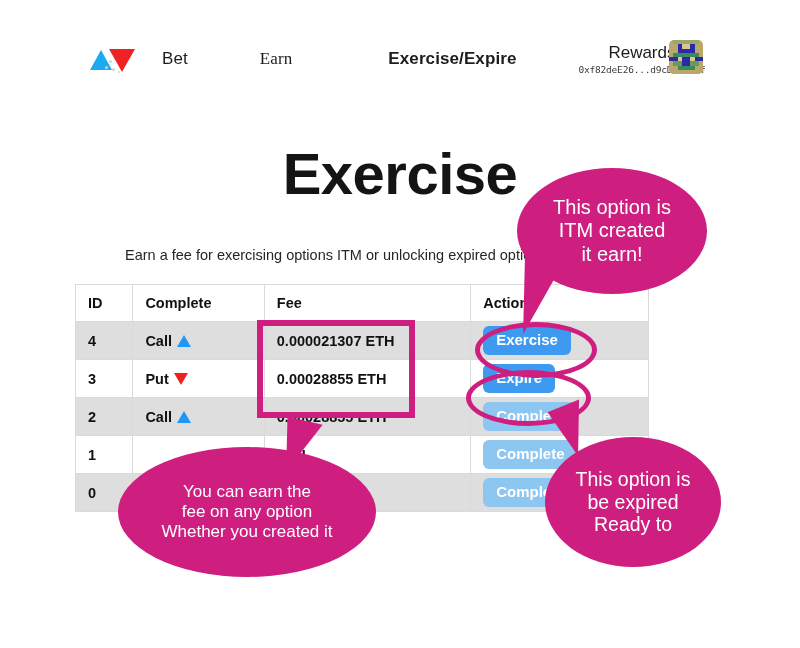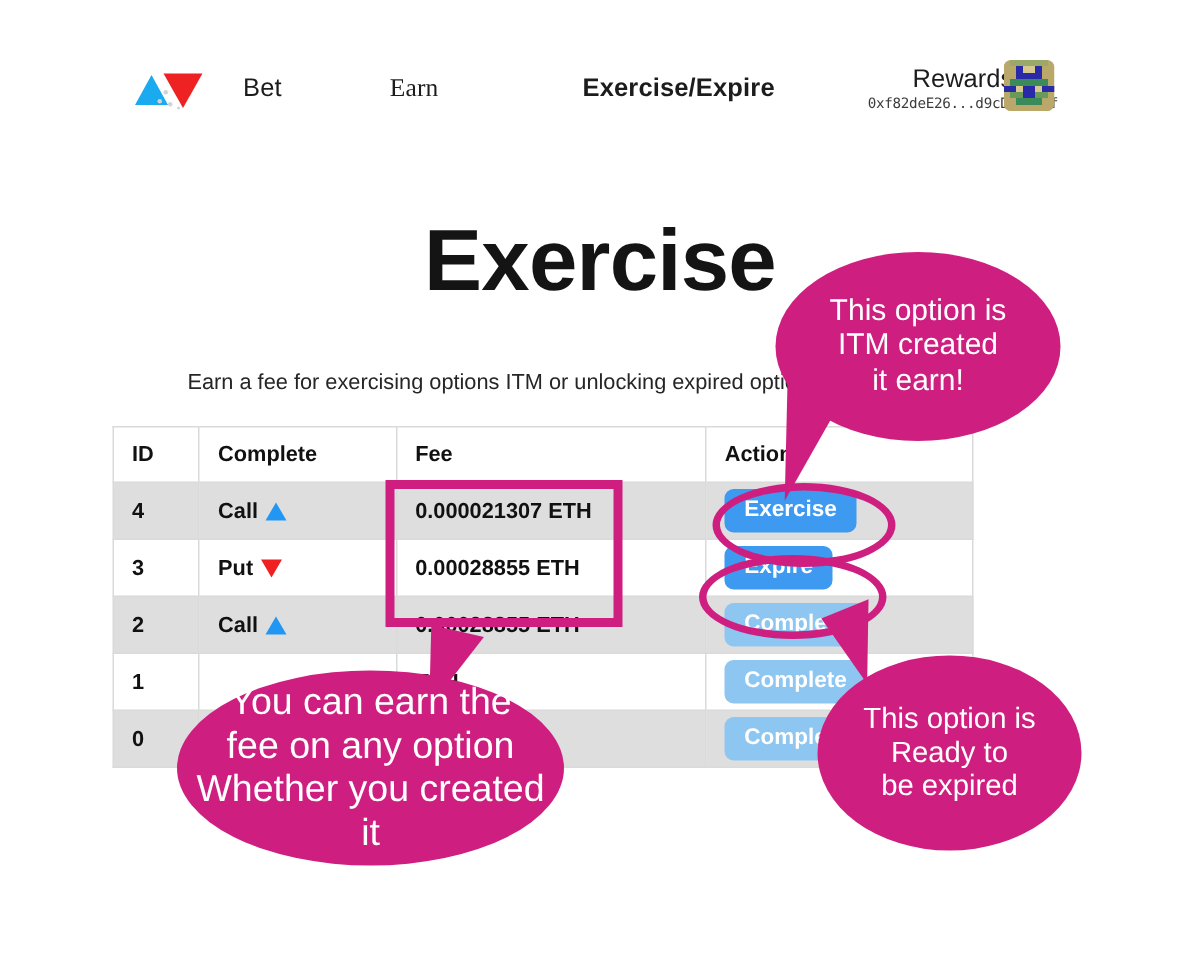--- a/index.html
+++ b/index.html
@@ -213,21 +213,21 @@
     font-size: 20px;
   }
   .bubble-ready {
     left: 545px; top: 437px;
     width: 176px; height: 130px;
     font-size: 19.5px;
   }
   .bubble-earn {
     left: 118px; top: 447px;
     width: 258px; height: 130px;
-    font-size: 25px;
+    font-size: 17px;
   }
 
   .tail {
     position: absolute;
     width: 0; height: 0;
     z-index: 21;
   }
   .tail-itm {
     left: 519px; top: 250px;
     border-left: 10px solid transparent;
@@ -383,22 +383,22 @@
     <span>This option is</span>
     <span>ITM created</span>
     <span>it earn!</span>
   </div>
 </div>
 
 <div class="tail tail-ready"></div>
 <div class="bubble bubble-ready">
   <div>
     <span>This option is</span>
+    <span>be expired</span>
     <span>Ready to</span>
-    <span>be expired</span>
   </div>
 </div>
 
 <div class="tail tail-earn"></div>
 <div class="bubble bubble-earn">
   <div>
     <span>You can earn the</span>
     <span>fee on any option</span>
     <span>Whether you created it</span>
   </div>

